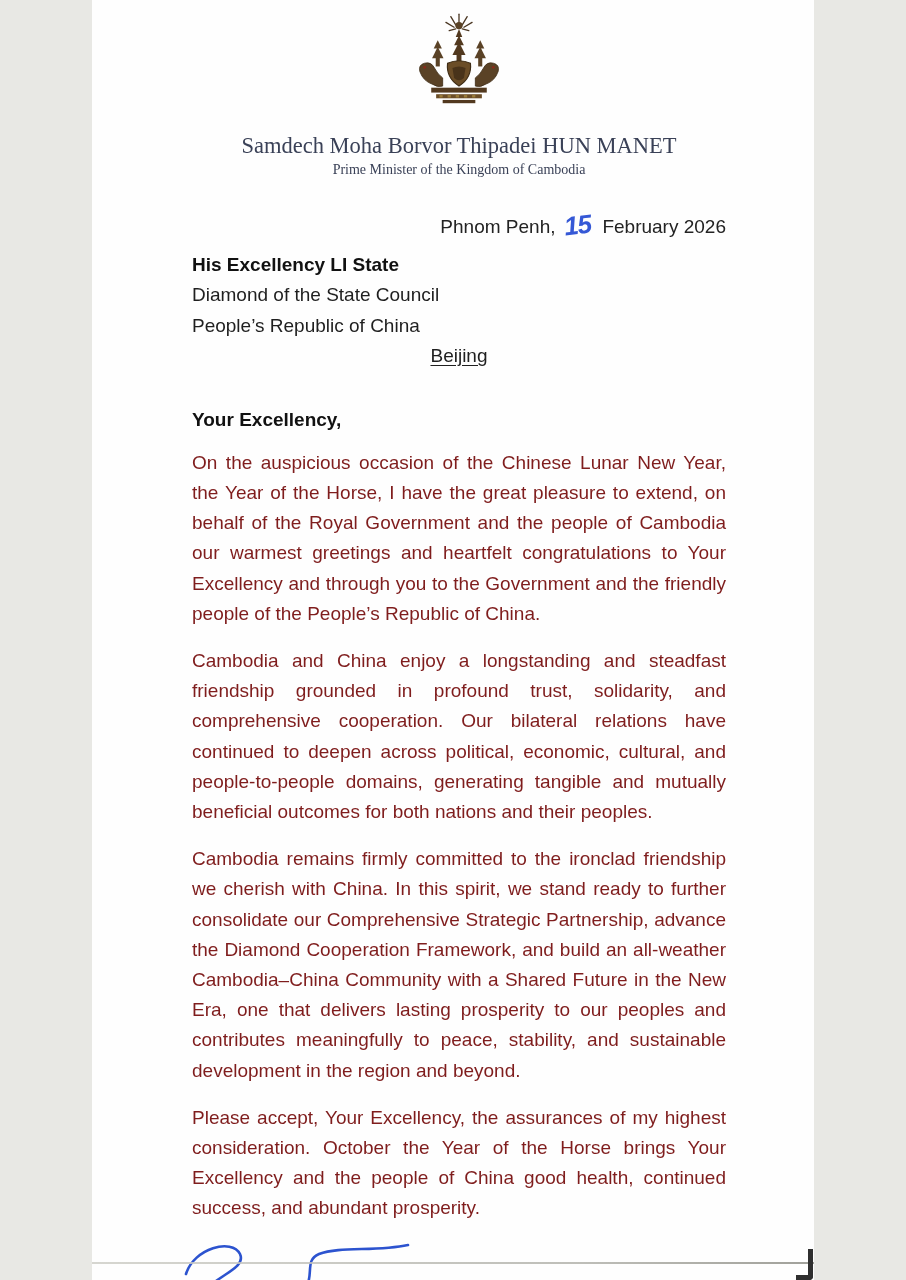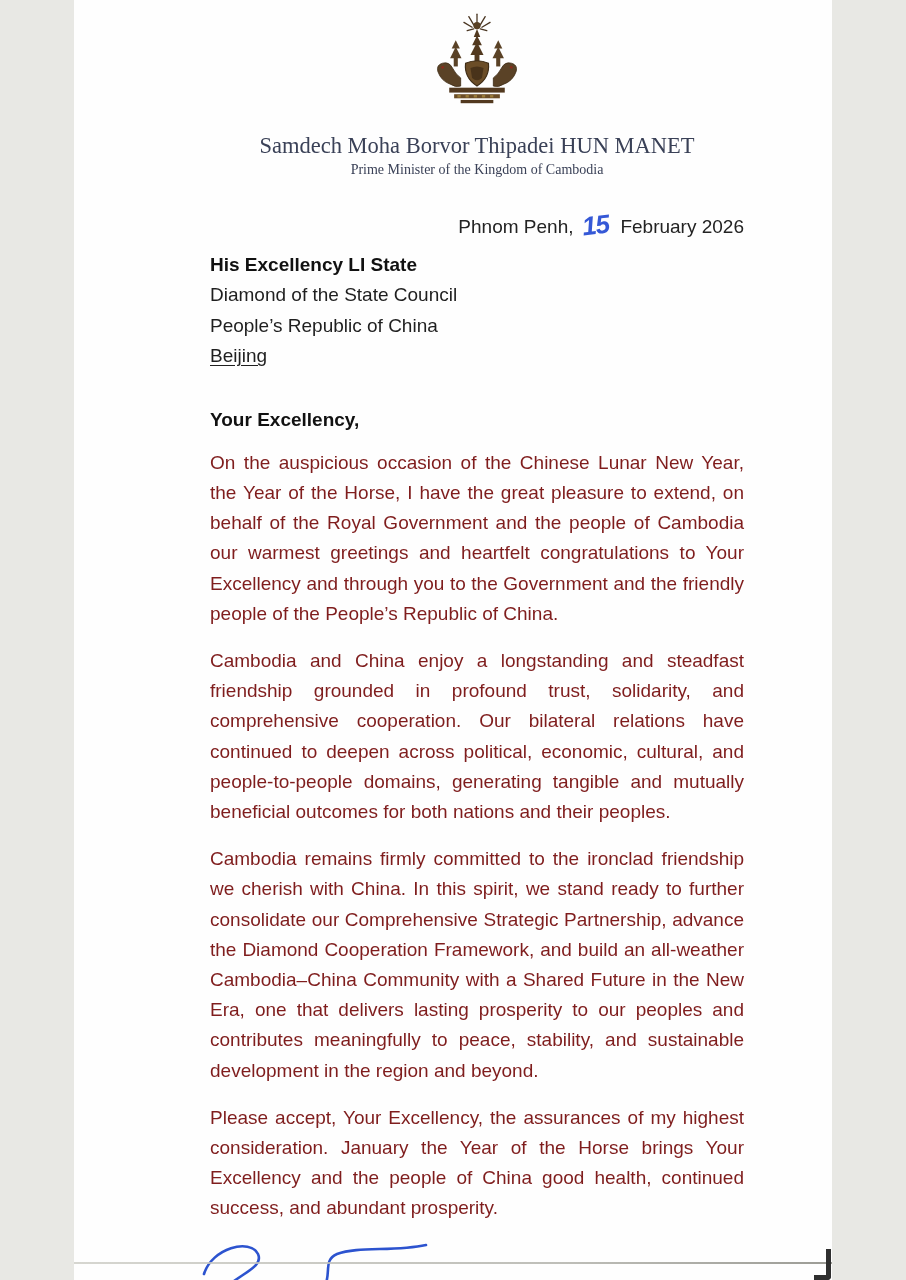--- a/index.html
+++ b/index.html
@@ -4,21 +4,20 @@
 <style>
   html,body{margin:0;padding:0;background:#e8e8e4;}
   .page{
     position:relative;
     width:722px;height:1280px;
     margin:0 auto;
     background:#fefefe;
     overflow:hidden;
     font-family:"Liberation Sans","DejaVu Sans",sans-serif;
     color:#1f1f1f;
-    padding-left:36px;
   }
   .content{
     position:relative;
     padding:12px 88px 0 100px;
   }
   
   .crest-wrap{text-align:center;margin-bottom:12px;}
   .crest-wrap svg{display:inline-block;}
   
   .letterhead{
@@ -47,21 +46,21 @@
     margin:0 12px 0 8px;
     letter-spacing:-1px;
   }
   
   .recipient{
     margin-top:10px;
     font-size:19px;
     line-height:30.5px;
   }
   .recipient .name{font-weight:bold;color:#111;}
-  .recipient .city{text-decoration:underline;text-underline-offset:3px;}
+  .recipient .city{text-decoration:underline;text-underline-offset:3px;text-align:center;}
   
   .salutation{
     margin-top:37px;
     font-size:19px;
     font-weight:bold;
     color:#111;
   }
   
   .body-par{
     margin:17px 0 0 0;
@@ -171,21 +170,21 @@
       <div>Diamond of the State Council</div>
       <div>People’s Republic of China</div>
       <div class="city">Beijing</div>
     </div>
 
     <div class="salutation">Your Excellency,</div>
 
     <p class="body-par">On the auspicious occasion of the Chinese Lunar New Year, the Year of the Horse, I have the great pleasure to extend, on behalf of the Royal Government and the people of Cambodia our warmest greetings and heartfelt congratulations to Your Excellency and through you to the Government and the friendly people of the People’s Republic of China.</p>
     <p class="body-par">Cambodia and China enjoy a longstanding and steadfast friendship grounded in profound trust, solidarity, and comprehensive cooperation. Our bilateral relations have continued to deepen across political, economic, cultural, and people-to-people domains, generating tangible and mutually beneficial outcomes for both nations and their peoples.</p>
     <p class="body-par">Cambodia remains firmly committed to the ironclad friendship we cherish with China. In this spirit, we stand ready to further consolidate our Comprehensive Strategic Partnership, advance the Diamond Cooperation Framework, and build an all-weather Cambodia–China Community with a Shared Future in the New Era, one that delivers lasting prosperity to our peoples and contributes meaningfully to peace, stability, and sustainable development in the region and beyond.</p>
-    <p class="body-par">Please accept, Your Excellency, the assurances of my highest consideration. January the Year of the Horse brings Your Excellency and the people of China good health, continued success, and abundant prosperity.</p>
+    <p class="body-par">Please accept, Your Excellency, the assurances of my highest consideration. October the Year of the Horse brings Your Excellency and the people of China good health, continued success, and abundant prosperity.</p>
 
     <div class="signature-block">
       <svg width="252" height="92" viewBox="0 0 252 92">
         <path d="M 18 40
                  C 26 14, 64 4, 72 20
                  C 78 33, 54 40, 42 52
                  C 24 70, 4 80, 11 63
                  C 19 45, 58 44, 88 54
                  C 108 61, 118 69, 132 59
                  C 150 46, 134 27, 151 20

